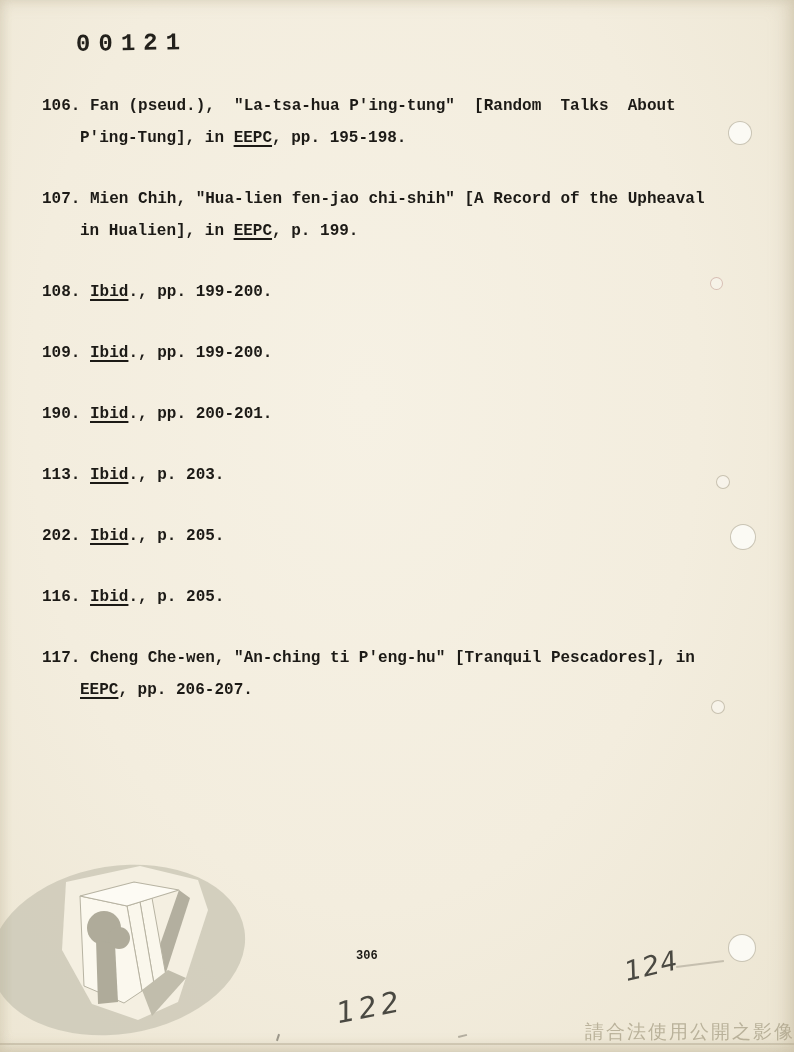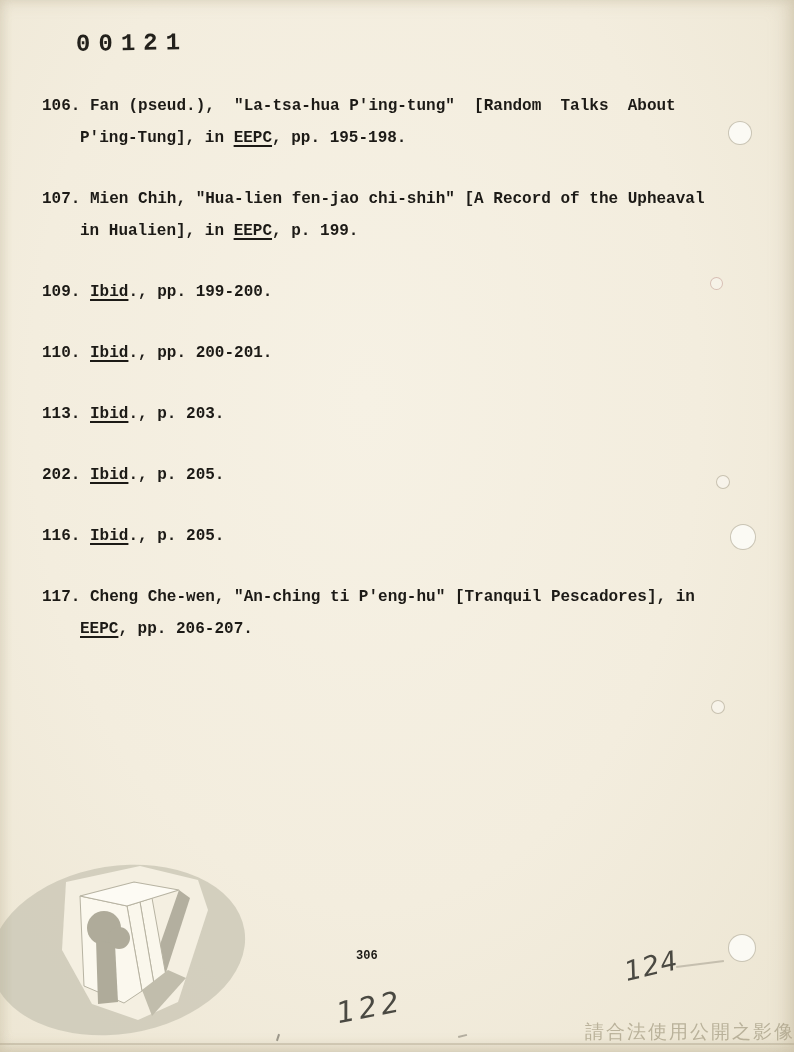--- a/index.html
+++ b/index.html
@@ -52,24 +52,27 @@
 <div id="notes">
     <div class="note">
       <div class="note-line typed"><span>106. </span><span>Fan (pseud.),  "La-tsa-hua P'ing-tung"  [Random  Talks  About</span></div>
       <div class="note-line typed cont"><span>P'ing-Tung], in </span><span class="u">EEPC</span><span>, pp. 195-198.</span></div>
     </div>
     <div class="note">
       <div class="note-line typed"><span>107. </span><span>Mien Chih, "Hua-lien fen-jao chi-shih" [A Record of the Upheaval</span></div>
       <div class="note-line typed cont"><span>in Hualien], in </span><span class="u">EEPC</span><span>, p. 199.</span></div>
     </div>
     <div class="note">
+      <div class="note-line typed"><span>108. </span><span class="u">Ibid</span><span>., pp. 199-200.</span></div>
+    </div>
+    <div class="note">
       <div class="note-line typed"><span>109. </span><span class="u">Ibid</span><span>., pp. 199-200.</span></div>
     </div>
     <div class="note">
-      <div class="note-line typed"><span>110. </span><span class="u">Ibid</span><span>., pp. 200-201.</span></div>
+      <div class="note-line typed"><span>190. </span><span class="u">Ibid</span><span>., pp. 200-201.</span></div>
     </div>
     <div class="note">
       <div class="note-line typed"><span>113. </span><span class="u">Ibid</span><span>., p. 203.</span></div>
     </div>
     <div class="note">
       <div class="note-line typed"><span>202. </span><span class="u">Ibid</span><span>., p. 205.</span></div>
     </div>
     <div class="note">
       <div class="note-line typed"><span>116. </span><span class="u">Ibid</span><span>., p. 205.</span></div>
     </div>

